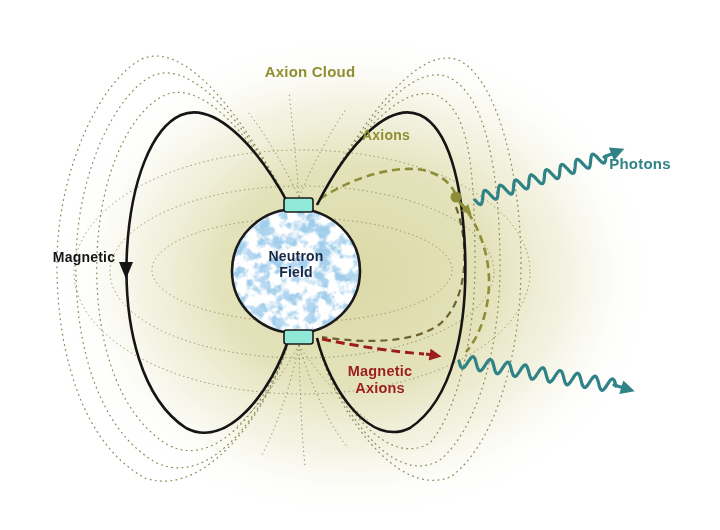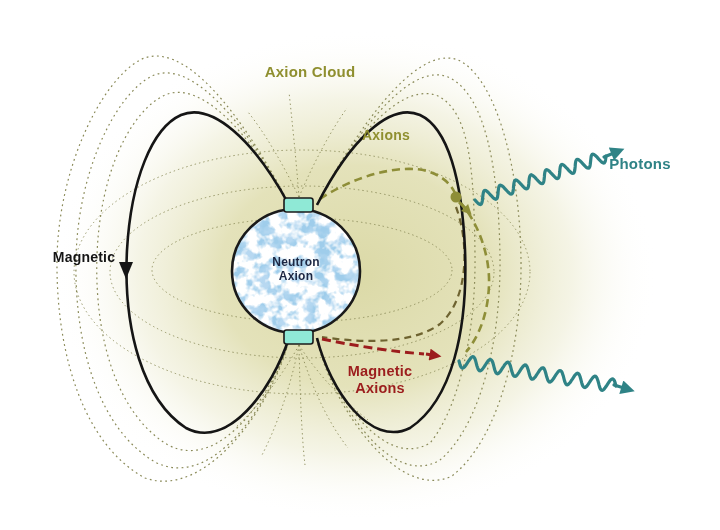--- a/index.html
+++ b/index.html
@@ -10,21 +10,21 @@
   .stage svg{position:absolute;left:0;top:0;}
   .lbl{
     position:absolute;font-weight:bold;text-align:center;line-height:1.15;
     letter-spacing:.2px;user-select:none;white-space:nowrap;
   }
   .lbl-axion-cloud{left:240px;top:63px;width:140px;font-size:15px;color:var(--axion-olive,#8f8f2f);}
   .lbl-bound{left:336px;top:127px;width:100px;font-size:14px;color:var(--axion-olive,#8f8f2f);}
   .lbl-photons{left:590px;top:114px;width:100px;font-size:15px;color:var(--photon-teal,#2f8386);margin-top:41px;}
   .lbl-magnetic{left:24px;top:249px;width:120px;font-size:14px;color:var(--field-black,#151515);}
   .lbl-escaping{left:330px;top:363px;width:100px;font-size:14.5px;color:var(--escaping-red,#9c1d1d);}
-  .lbl-neutron{left:246px;top:256px;width:100px;font-size:12px;color:var(--neutron-text,#1c2743);}
+  .lbl-neutron{left:246px;top:248px;width:100px;font-size:14px;color:var(--neutron-text,#1c2743);}
 
   .dotted{fill:none;stroke:var(--dotted-line,#8a8a58);stroke-width:1.2;stroke-dasharray:1.8 3.4;}
   .dotted-fine{fill:none;stroke:var(--dotted-line,#8a8a58);stroke-width:0.9;stroke-dasharray:1.4 3;}
   .blackline{fill:none;stroke:var(--field-black,#151515);stroke-width:2.6;}
   .bound-dash{fill:none;stroke:var(--bound-dash,#8e8e38);stroke-width:2.6;stroke-dasharray:8 5;}
   .bound-dash-dark{fill:none;stroke:var(--bound-dash-dark,#6e6330);stroke-width:2.2;stroke-dasharray:7 5;}
   .escape-dash{fill:none;stroke:var(--escaping-red,#9c1d1d);stroke-width:3;stroke-dasharray:9 5;}
   .escape-solid{fill:none;stroke:var(--escaping-red,#9c1d1d);stroke-width:3;}
   .photon{fill:none;stroke:var(--photon-teal,#2f8386);stroke-width:3.2;stroke-linecap:round;}
   .olive-solid{fill:none;stroke:var(--bound-dash,#8e8e38);stroke-width:3;}
@@ -140,16 +140,16 @@
 </div>
 <div class="lbl lbl-magnetic">
   <div>Magnetic</div>
 </div>
 <div class="lbl lbl-escaping">
   <div>Magnetic</div>
   <div>Axions</div>
 </div>
 <div class="lbl lbl-neutron">
   <div>Neutron</div>
-  <div>Axion</div>
+  <div>Field</div>
 </div>
 
 </div>
 
 </body></html>

